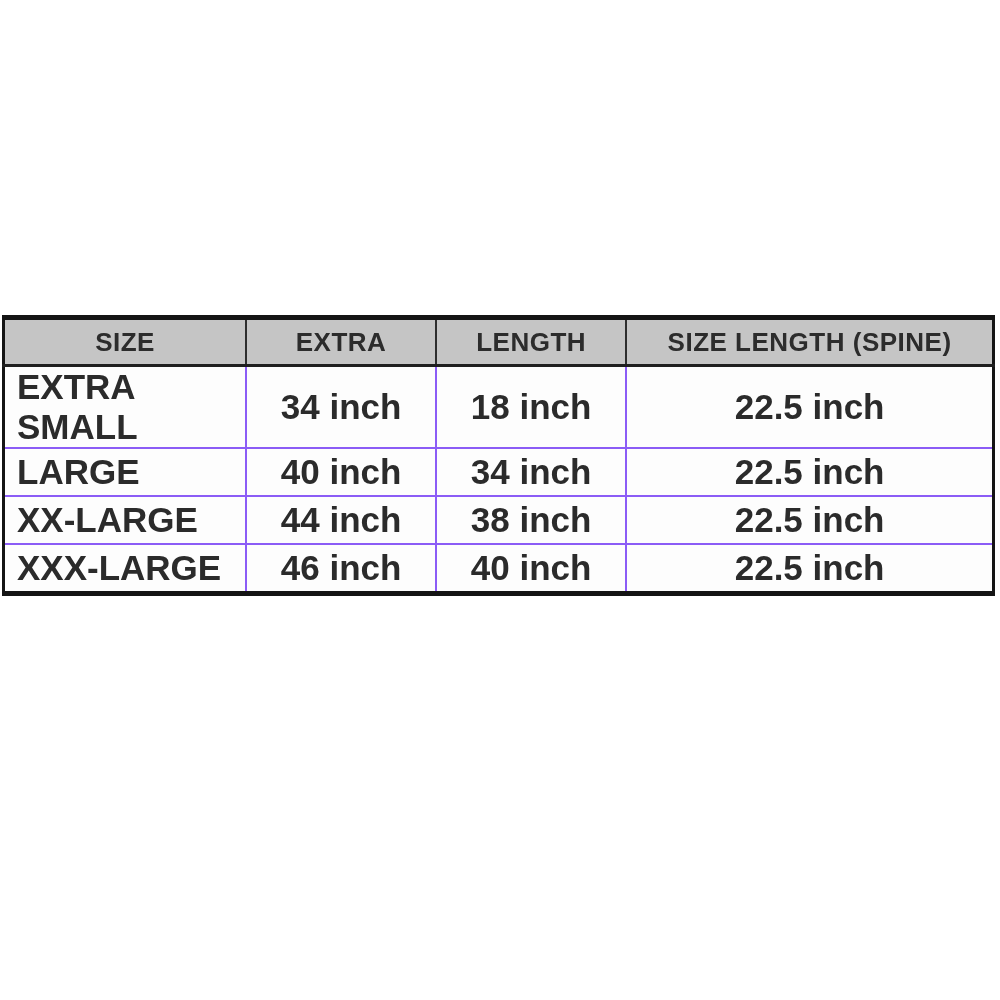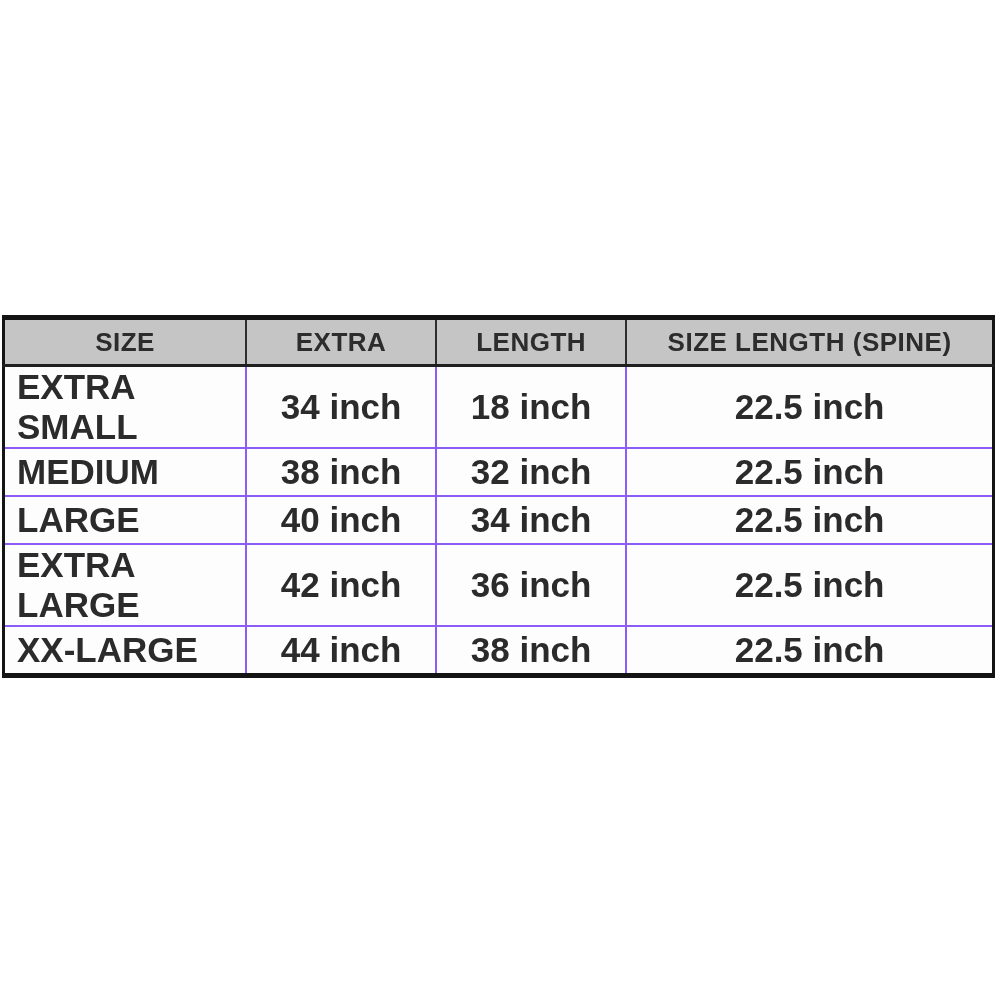--- a/index.html
+++ b/index.html
@@ -84,39 +84,33 @@
         </tr>
       </thead>
       <tbody>
         <tr>
           <td class="size-name">EXTRA SMALL</td>
           <td>34 inch</td>
           <td>18 inch</td>
           <td>22.5 inch</td>
         </tr>
         <tr>
-          <td class="size-name">MEDIUM</td>
-          <td>38 inch</td>
-          <td>32 inch</td>
-          <td>22.5 inch</td>
-        </tr>
-        <tr>
           <td class="size-name">LARGE</td>
           <td>40 inch</td>
           <td>34 inch</td>
-          <td>22.5 inch</td>
-        </tr>
-        <tr>
-          <td class="size-name">EXTRA LARGE</td>
-          <td>42 inch</td>
-          <td>36 inch</td>
           <td>22.5 inch</td>
         </tr>
         <tr>
           <td class="size-name">XX-LARGE</td>
           <td>44 inch</td>
           <td>38 inch</td>
           <td>22.5 inch</td>
         </tr>
+        <tr>
+          <td class="size-name">XXX-LARGE</td>
+          <td>46 inch</td>
+          <td>40 inch</td>
+          <td>22.5 inch</td>
+        </tr>
       </tbody>
     </table>
   </div>
 </div>
 
 </body></html>

